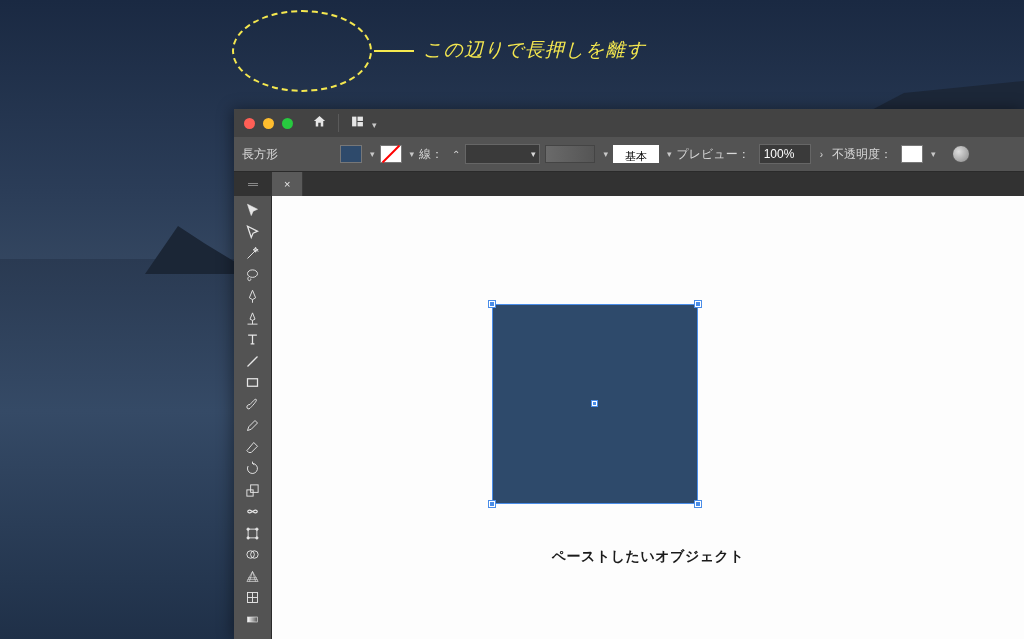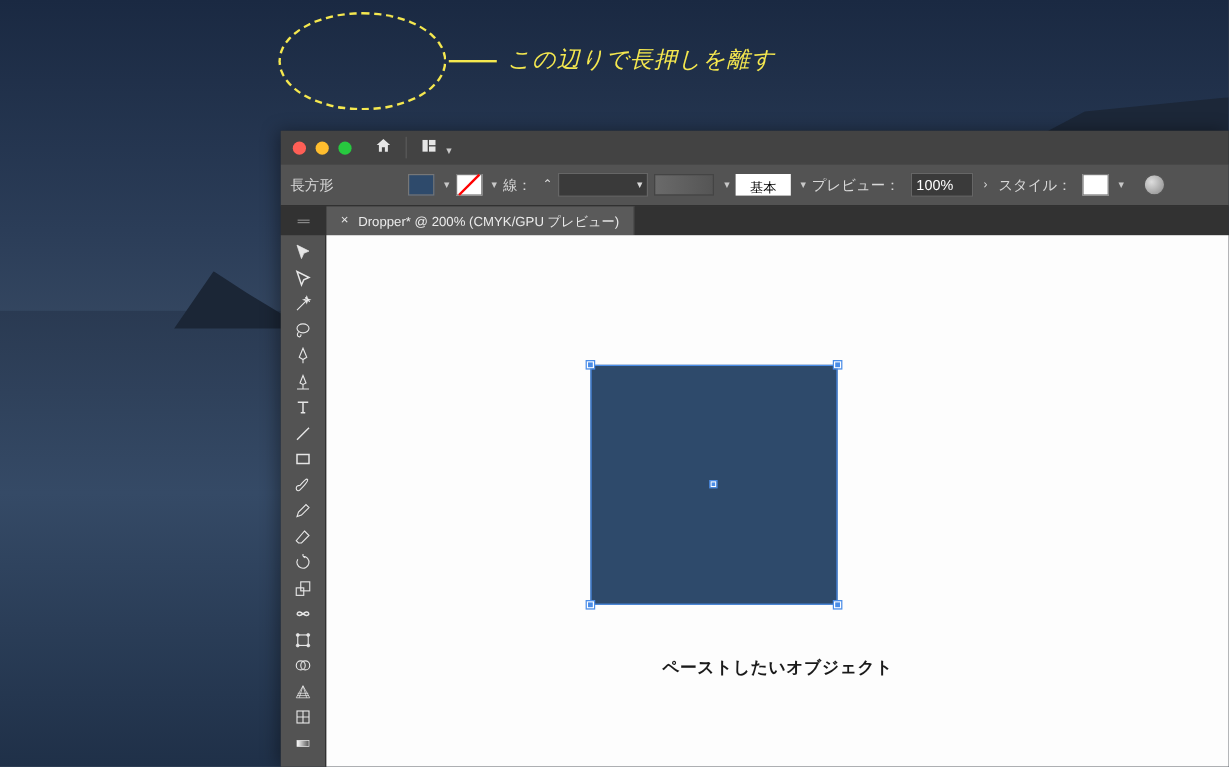--- a/index.html
+++ b/index.html
@@ -293,35 +293,34 @@
     <div class="profile-btn">
       <span class="profile-line"></span>
       <span>基本</span>
     </div>
     <span class="dd-caret">▾</span>
     <span class="ctrl-label">プレビュー：</span>
     <div class="opacity-input">
         <span>100%</span>
       </div>
     <span style="font-size:10px;padding:0 4px;">›</span>
-    <span class="ctrl-label">スタイル：</span>
+    <span class="ctrl-label">不透明度：</span>
     <div class="style-swatch"></div>
     <span class="dd-caret">▾</span>
     <div style="width:6px"></div>
     <div class="globe"></div>
   </div>
 
   <div class="tabs-bar">
     <div class="grip">
         <span></span>
         <span></span>
       </div>
     <div class="doc-tab">
       <span class="close-x">×</span>
-      <span>Dropper* @ 200% (CMYK/GPU プレビュー)</span>
     </div>
   </div>
 
   <div class="work-area">
     <div class="toolbox">
       <div class="tool">
           <svg viewBox="0 0 24 24">
             <path d="M4 2l6 18 3-7 7-3z" fill="#e6e6e6"></path>
           </svg>
         </div>

